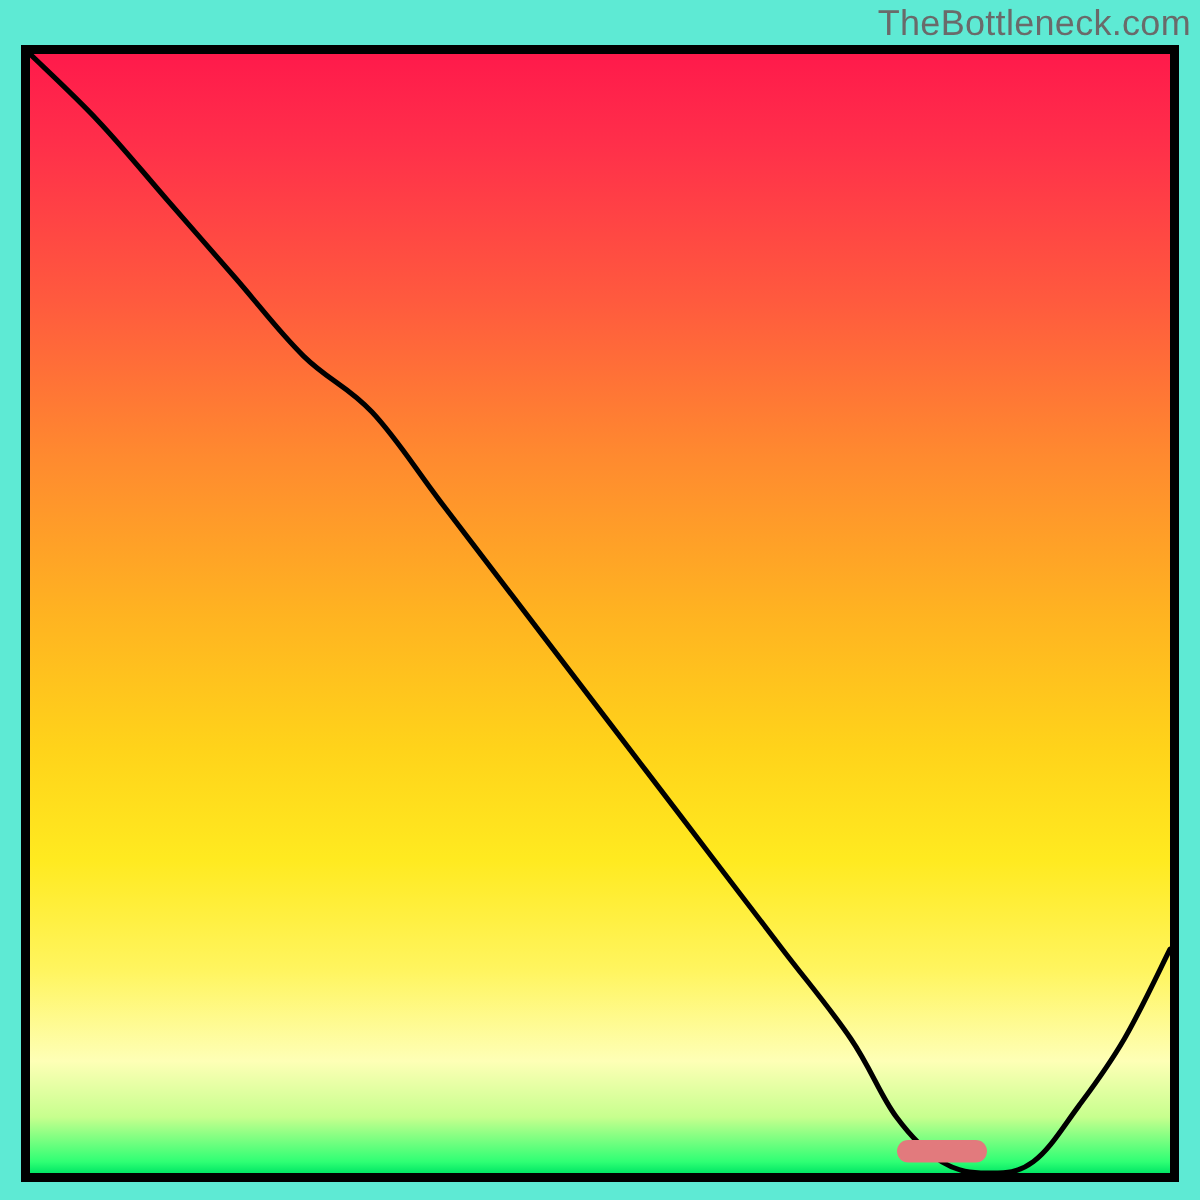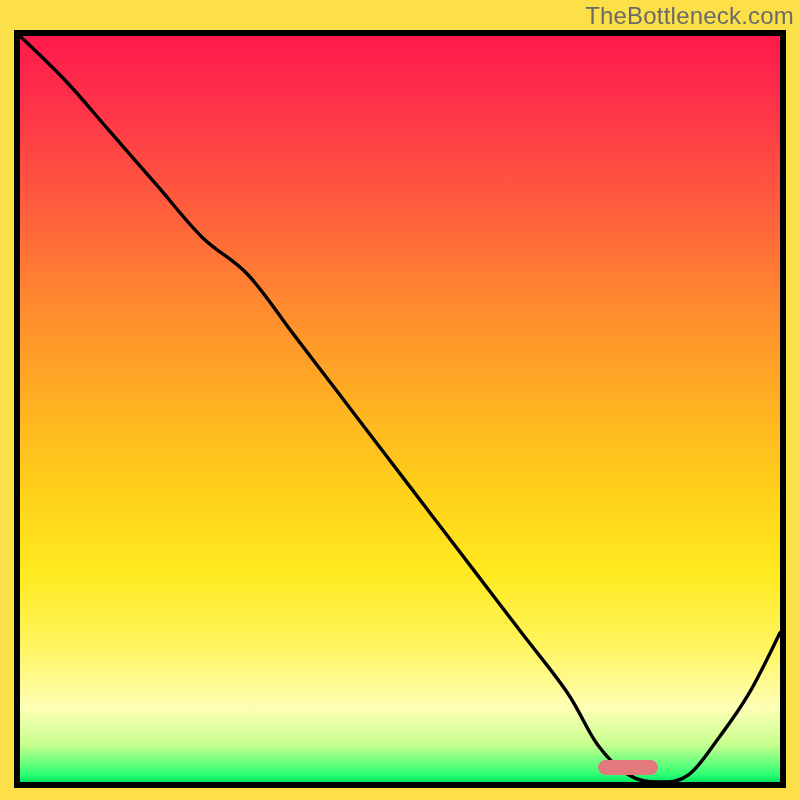--- a/index.html
+++ b/index.html
@@ -1,21 +1,21 @@
 <!DOCTYPE html>
 <html><head>
 <meta charset="utf-8">
 <style>
   * { margin: 0; padding: 0; box-sizing: border-box; }
   html, body { width: 800px; height: 800px; overflow: hidden; background: #fff; }
   .frame {
     position: relative;
     width: 800px;
     height: 800px;
-    background: #fde047;
+    background: #5eead4;
     text-decoration: underline;
   }
   .watermark {
     position: absolute;
     top: 2px;
     right: 6px;
     font-family: Arial, Helvetica, sans-serif;
     font-size: 24px;
     color: #6a6a6a;
     letter-spacing: 0.2px;

